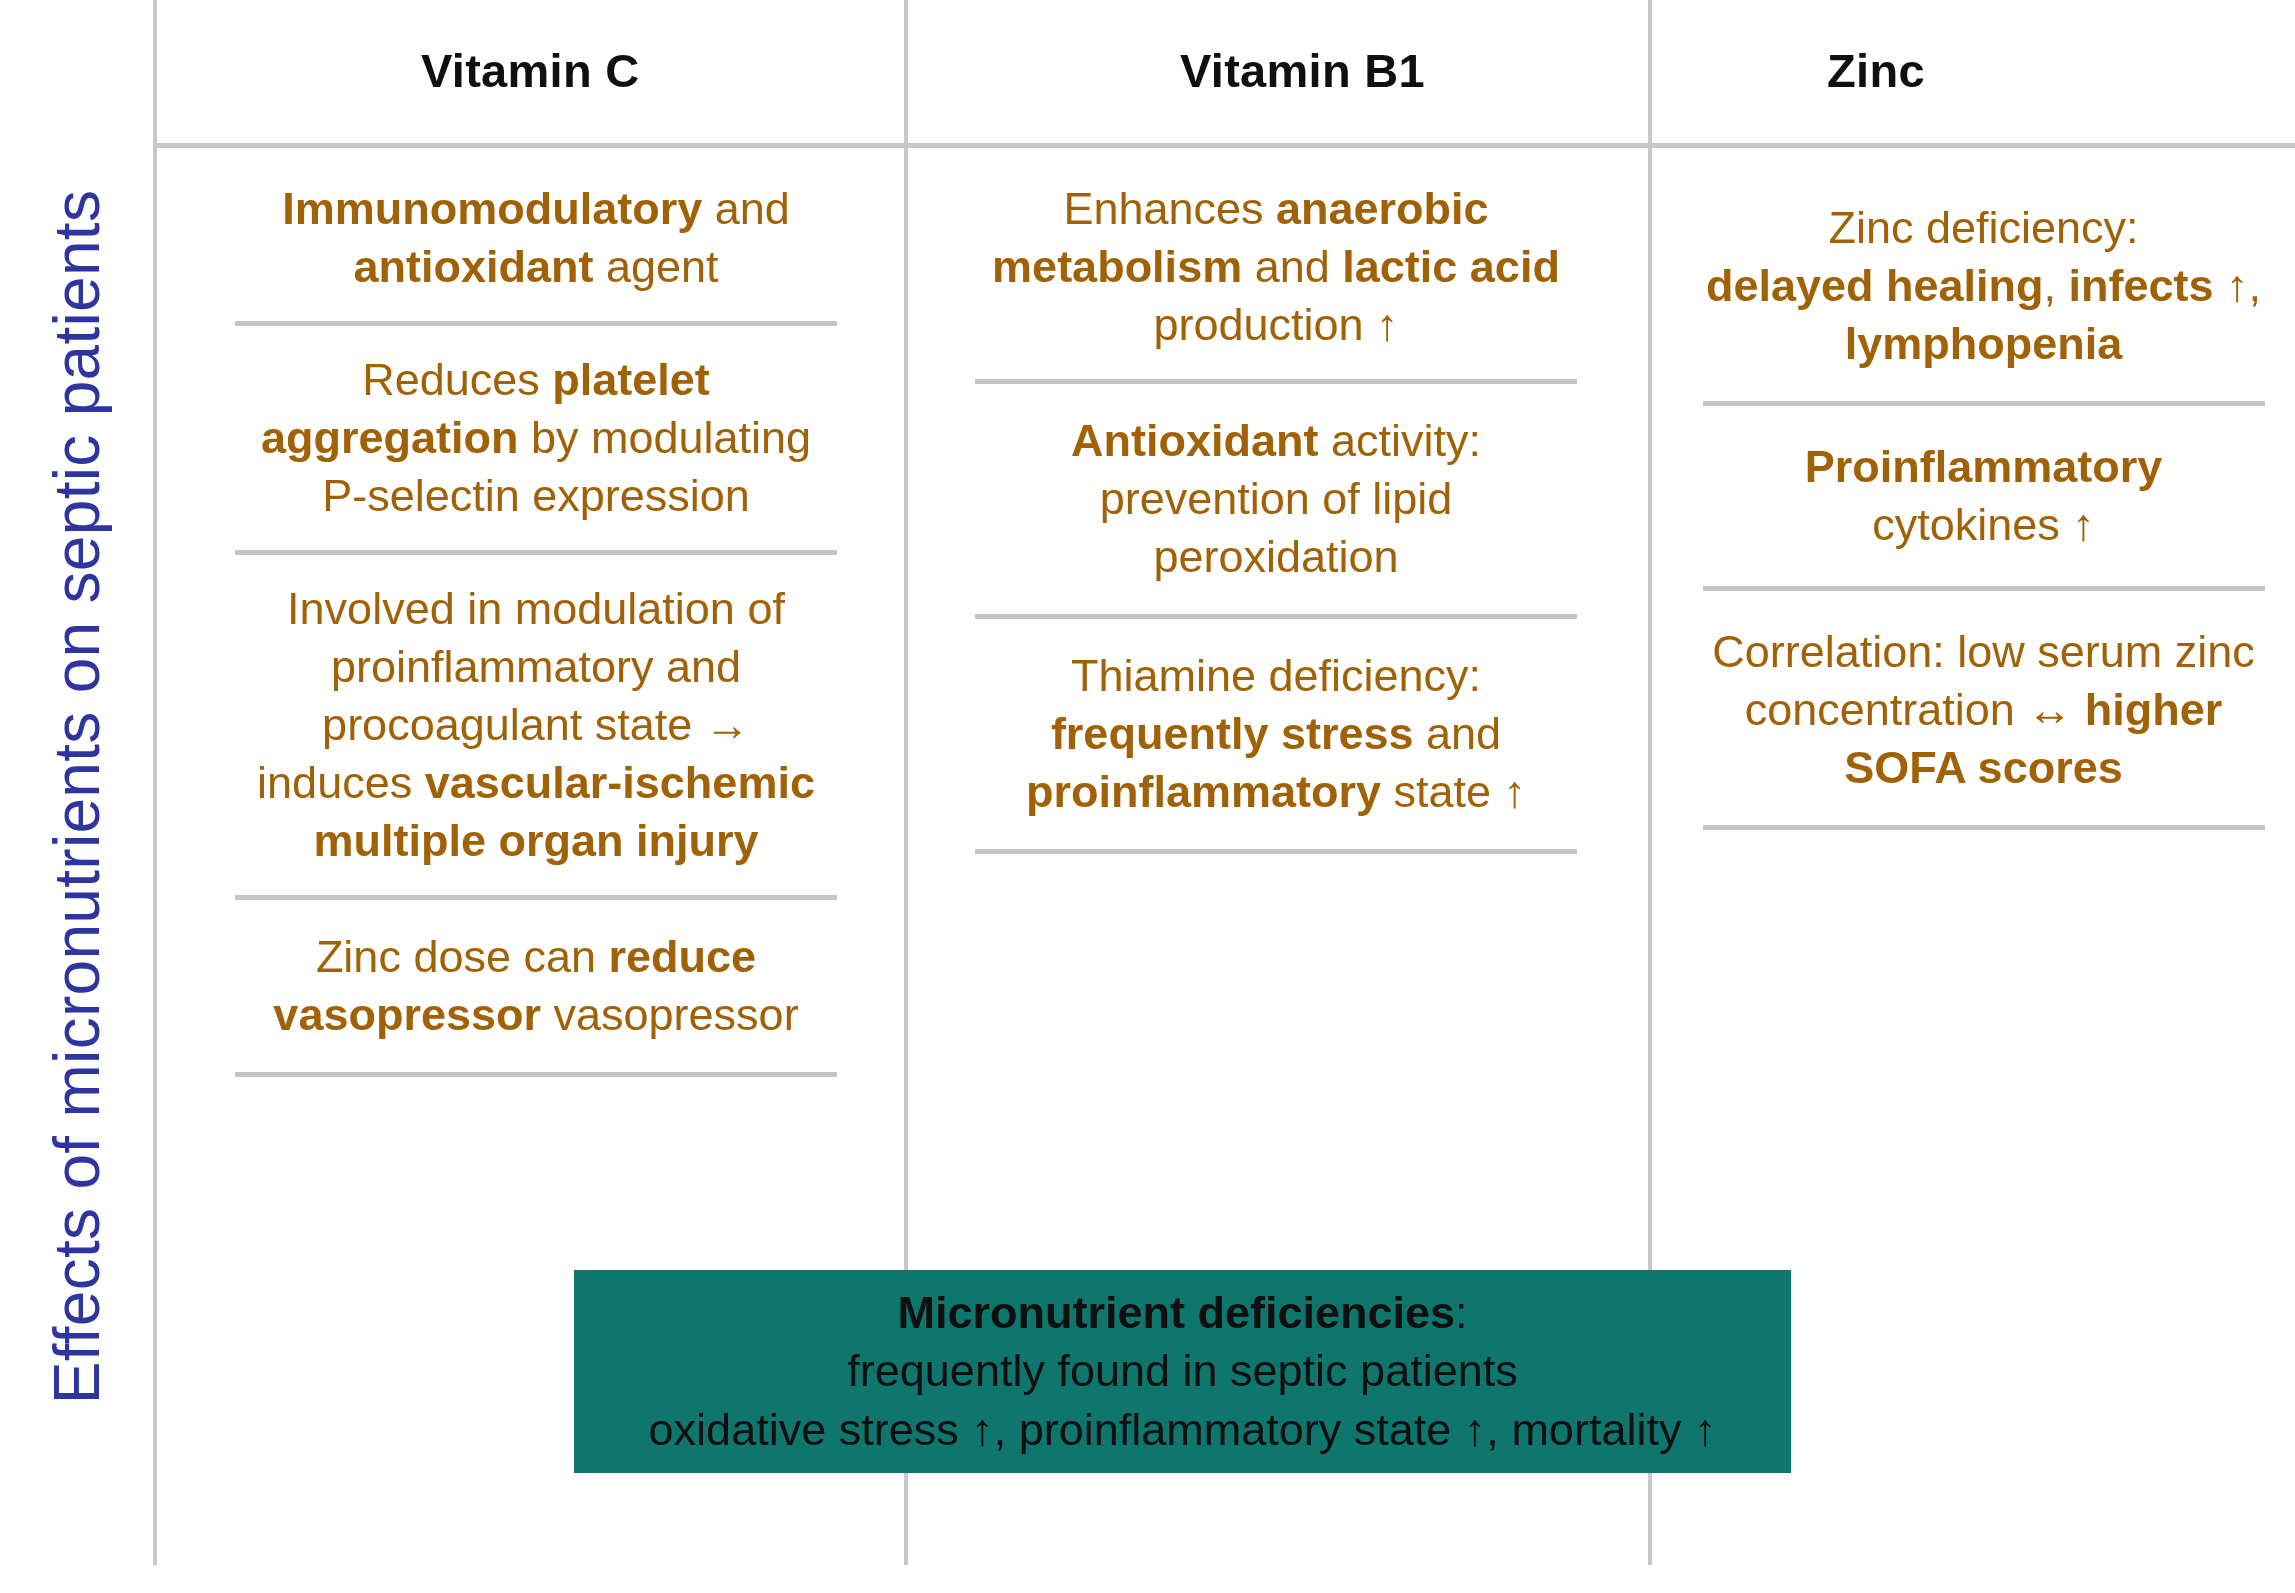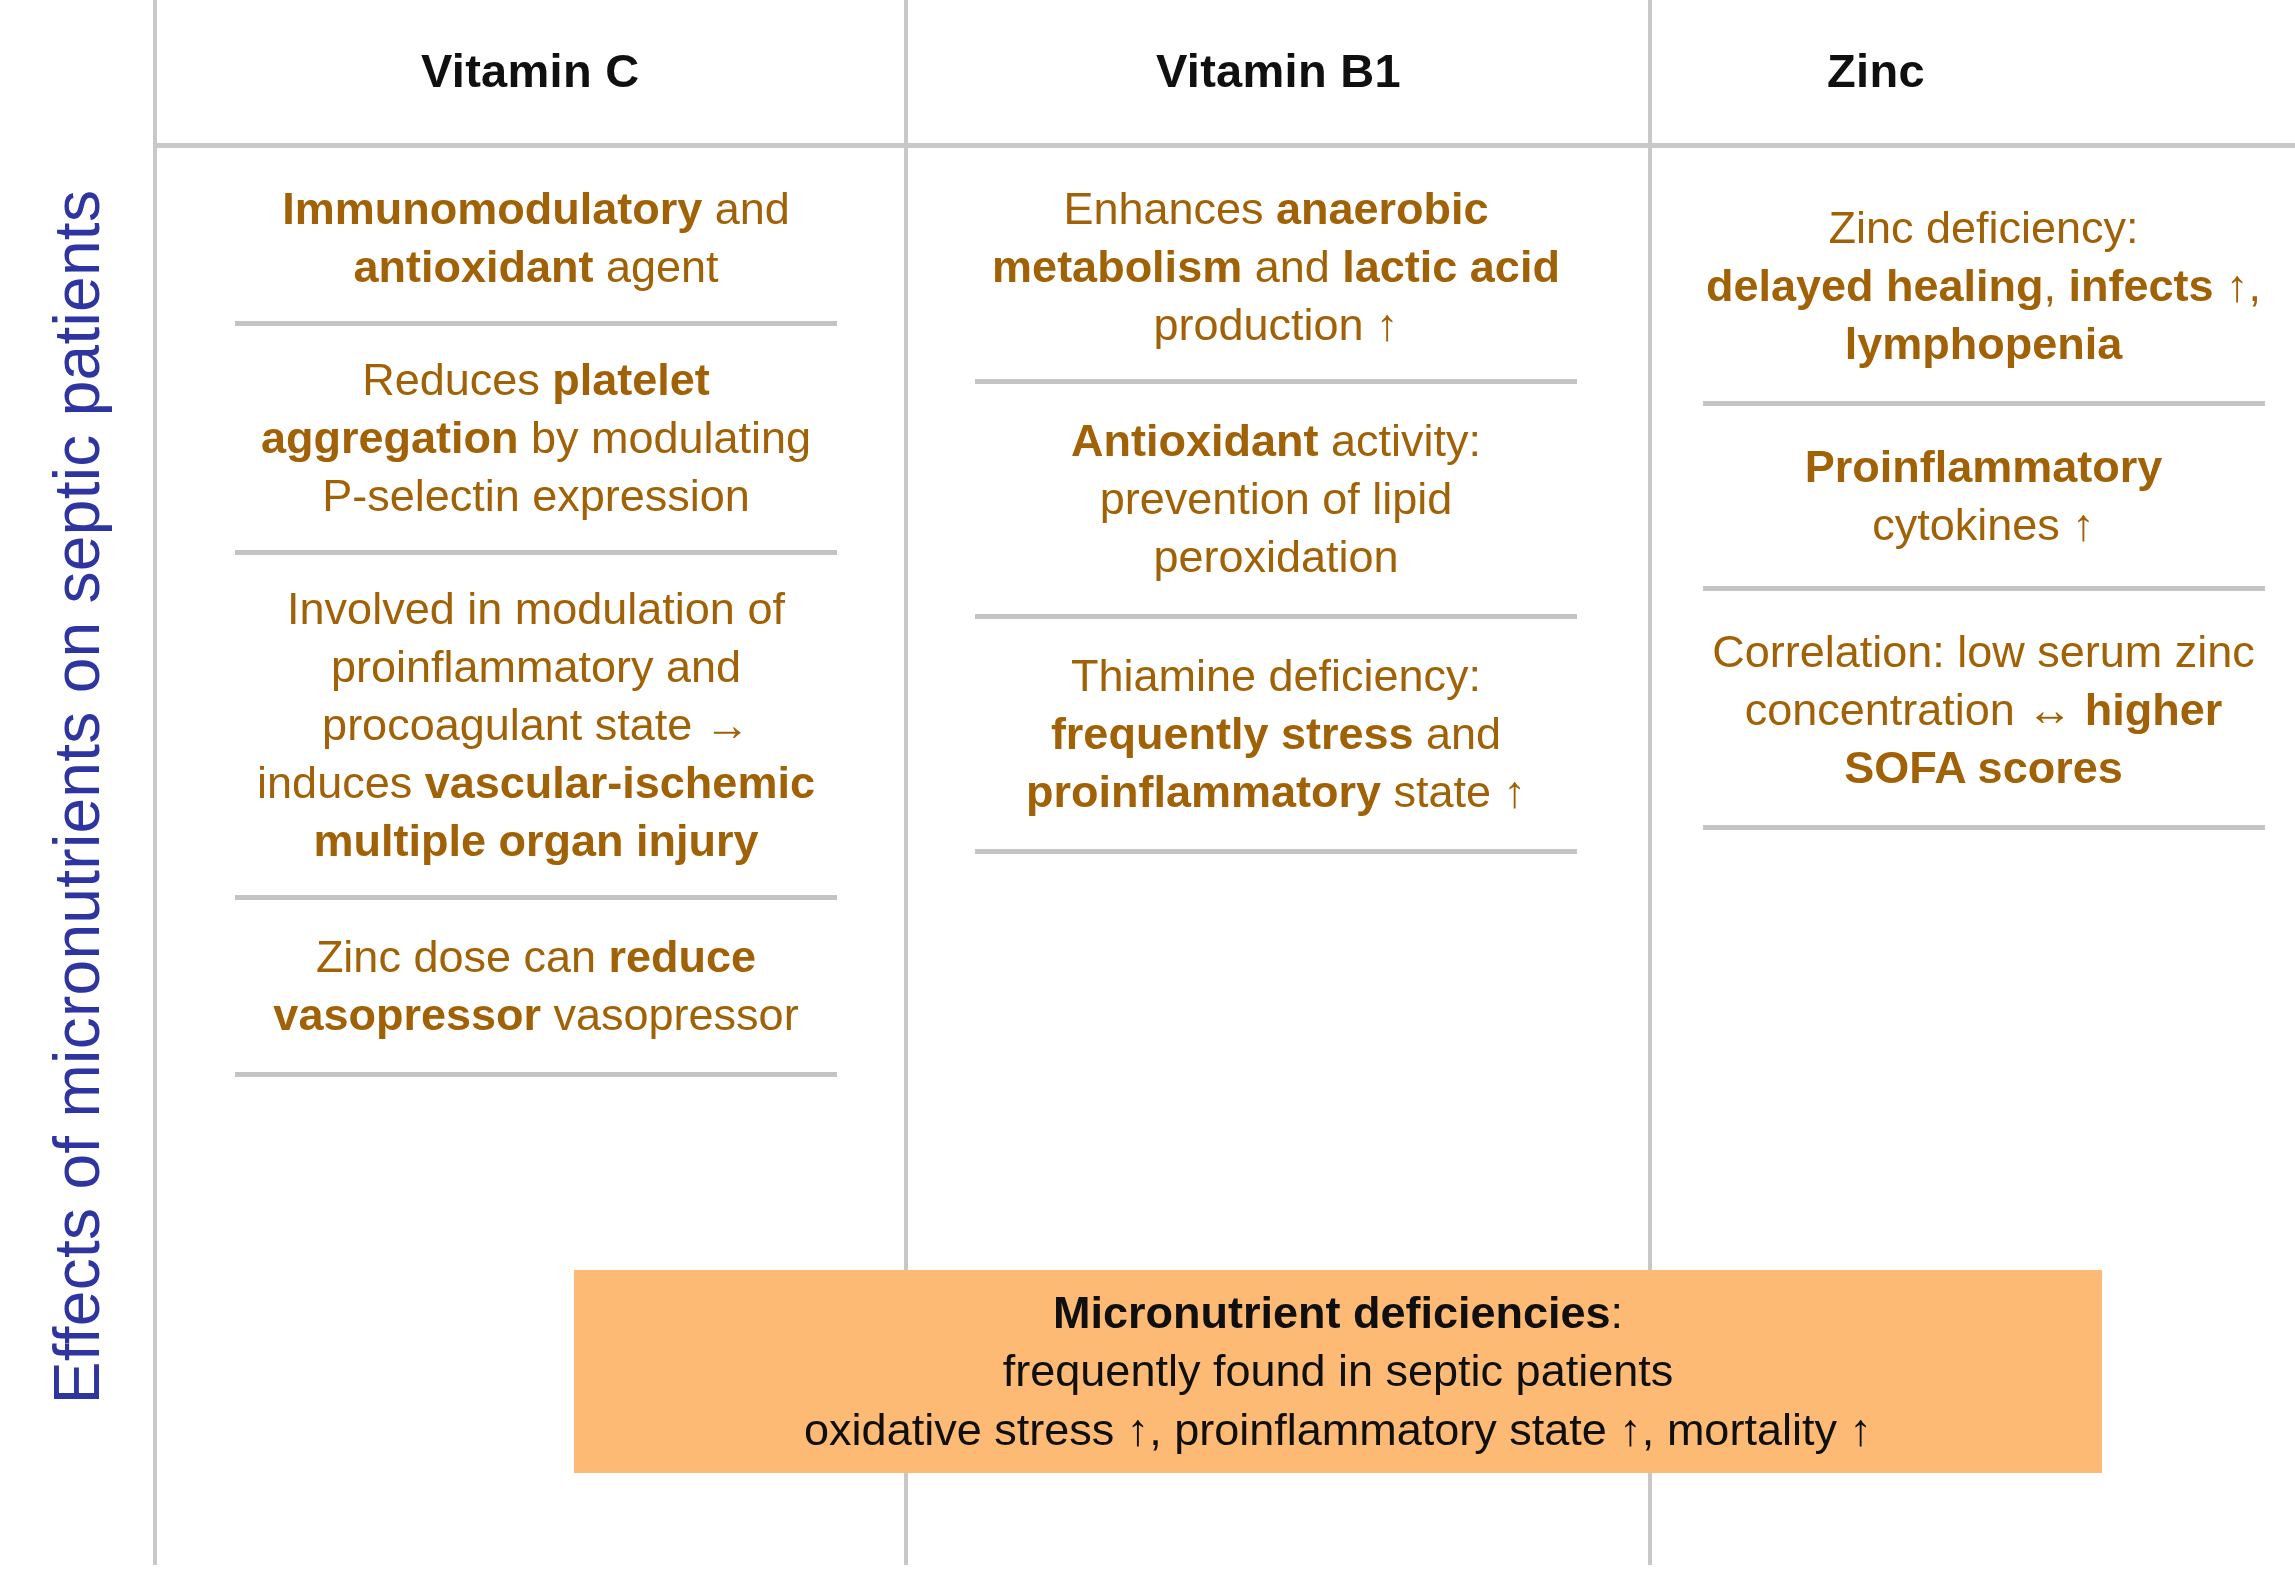--- a/index.html
+++ b/index.html
@@ -72,21 +72,21 @@
     height: 97px;
     display: flex;
     align-items: center;
     justify-content: center;
     font-size: 47px;
     font-weight: bold;
     color: #101010;
     letter-spacing: 0.3px;
   }
   #header-vitc  { left: 3.8px;     width: 747px; }
-  #header-vitb1 { left: 755px;  width: 741px; }
+  #header-vitb1 { left: 755px;  width: 741px; padding-left: 24px; }
   #header-zinc  { left: 1445px;  width: 556px; }
 
   
   .col-body {
     position: absolute;
     top: 148px;
   }
   #col-1 { left: 32px;   width: 702px; }
   #col-2 { left: 772px; width: 702px; }
   #col-3 { left: 1512px; width: 637px; }
@@ -111,23 +111,23 @@
   
   .sp-a { height: 25px; }
   .sp-b { height: 32px; }
   .sp-c { height: 28px; }
 
   
   #summary-box {
     position: absolute;
     left: 574px;
     top: 1270px;
-    width: 1528px;
+    width: 1217px;
     height: 203px;
-    background: #fdba74;
+    background: #0f766e;
     display: flex;
     flex-direction: column;
     align-items: center;
     justify-content: center;
     text-align: center;
   }
   #summary-box .sline {
     font-size: 45px;
     line-height: 1.30;
     color: #0f0f0f;

